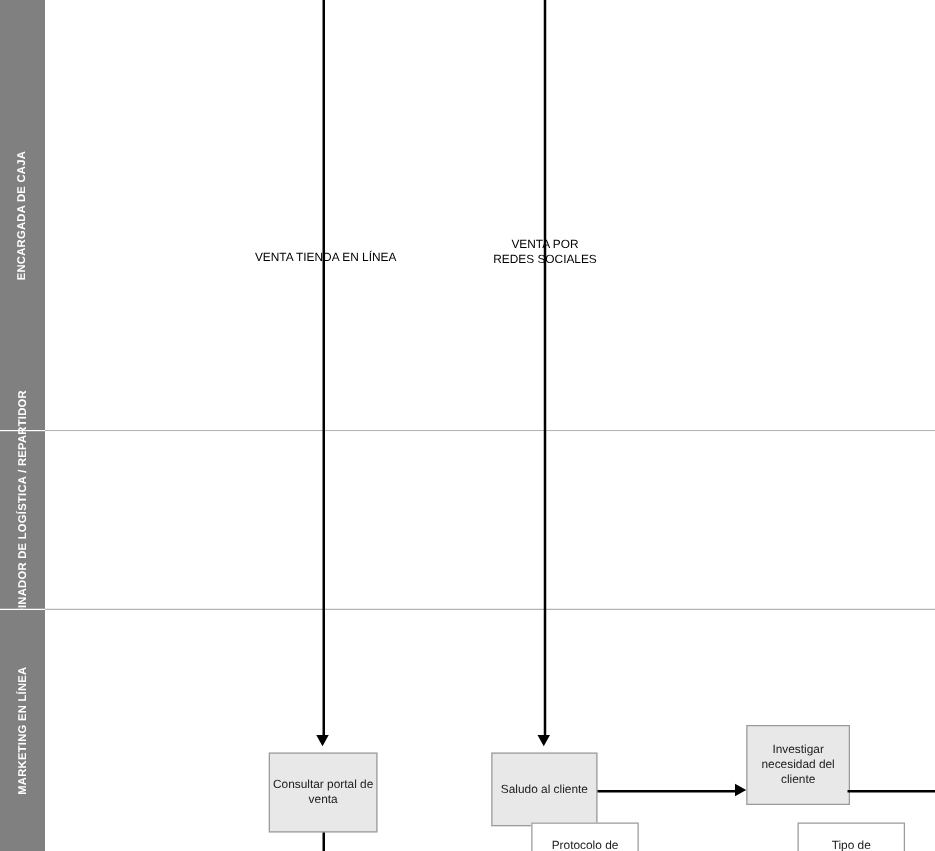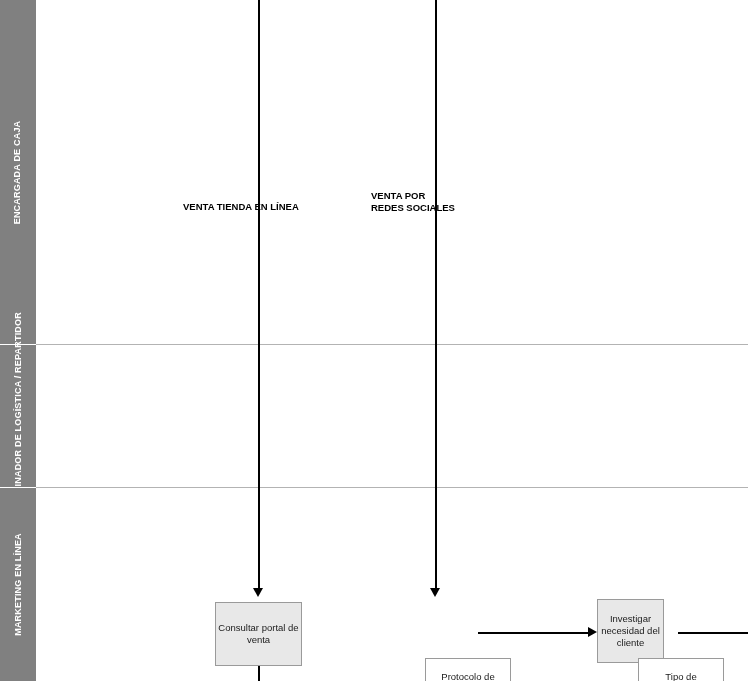--- a/index.html
+++ b/index.html
@@ -103,23 +103,23 @@
     height: 0;
     border-top: 5px solid transparent;
     border-bottom: 5px solid transparent;
     border-left: 9px solid #000000;
   }
 
   
   .flow-label {
     position: absolute;
     font-size: 9.5px;
-    font-weight: bold;
+    font-weight: normal;
     color: #000000;
-    text-align: left;
+    text-align: center;
     line-height: 12px;
     white-space: pre-line;
   }
 </style>
 </head>
 <body>
 
 <div id="canvas">
 
   <div class="lane-top-rule" style="top:5px;"></div>
@@ -149,25 +149,28 @@
   <div class="flow-label" style="left:183px; top:201px; width:155px;">VENTA TIENDA EN LÍNEA</div>
   <div class="flow-label" style="left:371px; top:190px; width:130px;">VENTA POR
 REDES SOCIALES</div>
 
   <div class="node" style="left:215px; top:602px; width:87px; height:64px;">
     <span>Consultar portal de venta</span>
   </div>
 
   <div class="vline" style="left:258px; top:666px; height:15px;"></div>
 
+  <div class="node" style="left:393px; top:602px; width:85px; height:59px;">
+    <span>Saludo al cliente</span>
+  </div>
 
   <div class="hline" style="left:478px; top:632px; width:113px;"></div>
   <div class="arrow-right" style="left:588px; top:627px;"></div>
 
-  <div class="node" style="left:597px; top:599px; width:67px; height:64px;">
+  <div class="node" style="left:597px; top:580px; width:83px; height:64px;">
     <span>Investigar necesidad del cliente</span>
   </div>
 
   <div class="hline" style="left:678px; top:632px; width:70px;"></div>
 
   <div class="node white" style="left:425px; top:658px; width:86px; height:30px;">
     <span style="margin-top:8px;">Protocolo de</span>
   </div>
 
   <div class="node white" style="left:638px; top:658px; width:86px; height:30px;">

